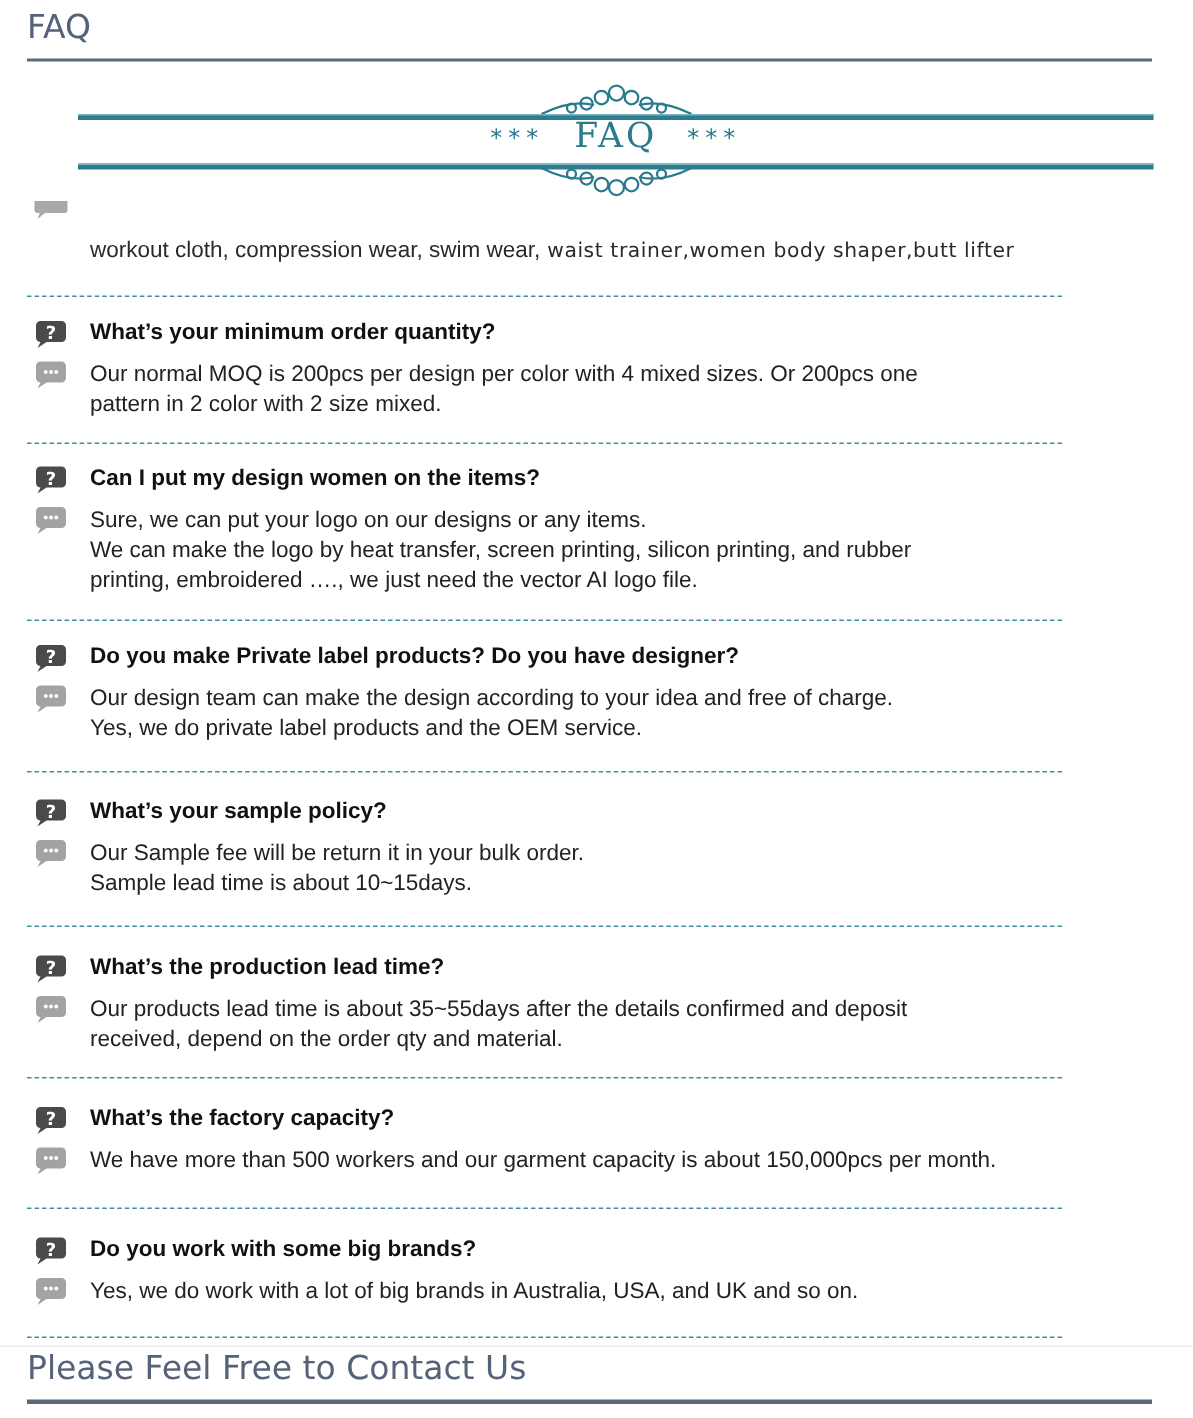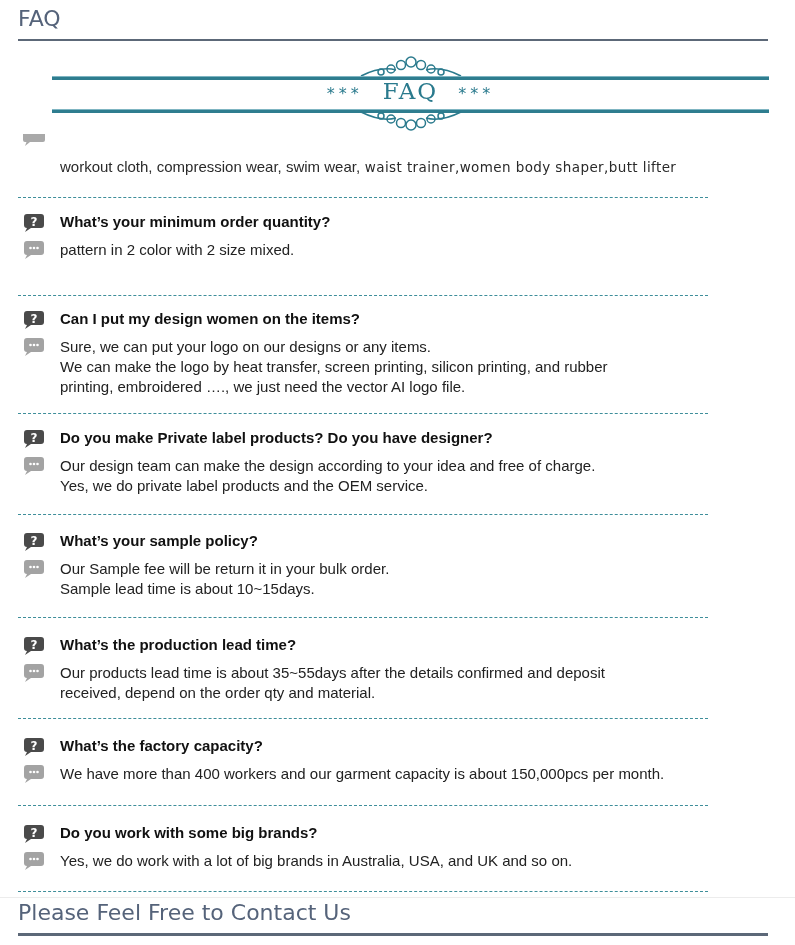--- a/index.html
+++ b/index.html
@@ -94,20 +94,21 @@
         <text x="11" y="13" text-anchor="middle" font-family="DejaVu Sans, sans-serif" font-weight="bold" font-size="12" fill="#fff">?</text>
       </svg>
     <div class="question">What’s your minimum order quantity?</div>
     <svg class="a-icon" style="top:27px;" viewBox="0 0 22 20">
         <path d="M4 1 h14 a3 3 0 0 1 3 3 v8 a3 3 0 0 1 -3 3 h-10 l-6 4 l2 -4 a3 3 0 0 1 -3 -3 v-8 a3 3 0 0 1 3 -3z" fill="#a3a3a3"></path>
         <circle cx="7.5" cy="8" r="1.3" fill="#fff"></circle>
         <circle cx="11" cy="8" r="1.3" fill="#fff"></circle>
         <circle cx="14.5" cy="8" r="1.3" fill="#fff"></circle>
       </svg>
     <div class="answer">
+      <div>Our normal MOQ is 200pcs per design per color with 4 mixed sizes. Or 200pcs one</div>
       <div>pattern in 2 color with 2 size mixed.</div>
     </div>
   </div>
   <div class="divider" style="top:161px;"></div>
 
   <div class="faq-item" style="top:176px;">
     <svg class="q-icon" viewBox="0 0 22 20">
         <path d="M4 1 h14 a3 3 0 0 1 3 3 v8 a3 3 0 0 1 -3 3 h-10 l-6 4 l2 -4 a3 3 0 0 1 -3 -3 v-8 a3 3 0 0 1 3 -3z" fill="#4a4a4a"></path>
         <text x="11" y="13" text-anchor="middle" font-family="DejaVu Sans, sans-serif" font-weight="bold" font-size="12" fill="#fff">?</text>
       </svg>
@@ -189,21 +190,21 @@
         <text x="11" y="13" text-anchor="middle" font-family="DejaVu Sans, sans-serif" font-weight="bold" font-size="12" fill="#fff">?</text>
       </svg>
     <div class="question">What’s the factory capacity?</div>
     <svg class="a-icon" style="top:27px;" viewBox="0 0 22 20">
         <path d="M4 1 h14 a3 3 0 0 1 3 3 v8 a3 3 0 0 1 -3 3 h-10 l-6 4 l2 -4 a3 3 0 0 1 -3 -3 v-8 a3 3 0 0 1 3 -3z" fill="#a3a3a3"></path>
         <circle cx="7.5" cy="8" r="1.3" fill="#fff"></circle>
         <circle cx="11" cy="8" r="1.3" fill="#fff"></circle>
         <circle cx="14.5" cy="8" r="1.3" fill="#fff"></circle>
       </svg>
     <div class="answer">
-      <div>We have more than 400 workers and our garment capacity is about 150,000pcs per month.</div>
+      <div>We have more than 500 workers and our garment capacity is about 150,000pcs per month.</div>
     </div>
   </div>
   <div class="divider" style="top:671px;"></div>
 
   <div class="faq-item" style="top:690px;">
     <svg class="q-icon" viewBox="0 0 22 20">
         <path d="M4 1 h14 a3 3 0 0 1 3 3 v8 a3 3 0 0 1 -3 3 h-10 l-6 4 l2 -4 a3 3 0 0 1 -3 -3 v-8 a3 3 0 0 1 3 -3z" fill="#4a4a4a"></path>
         <text x="11" y="13" text-anchor="middle" font-family="DejaVu Sans, sans-serif" font-weight="bold" font-size="12" fill="#fff">?</text>
       </svg>
     <div class="question">Do you work with some big brands?</div>

